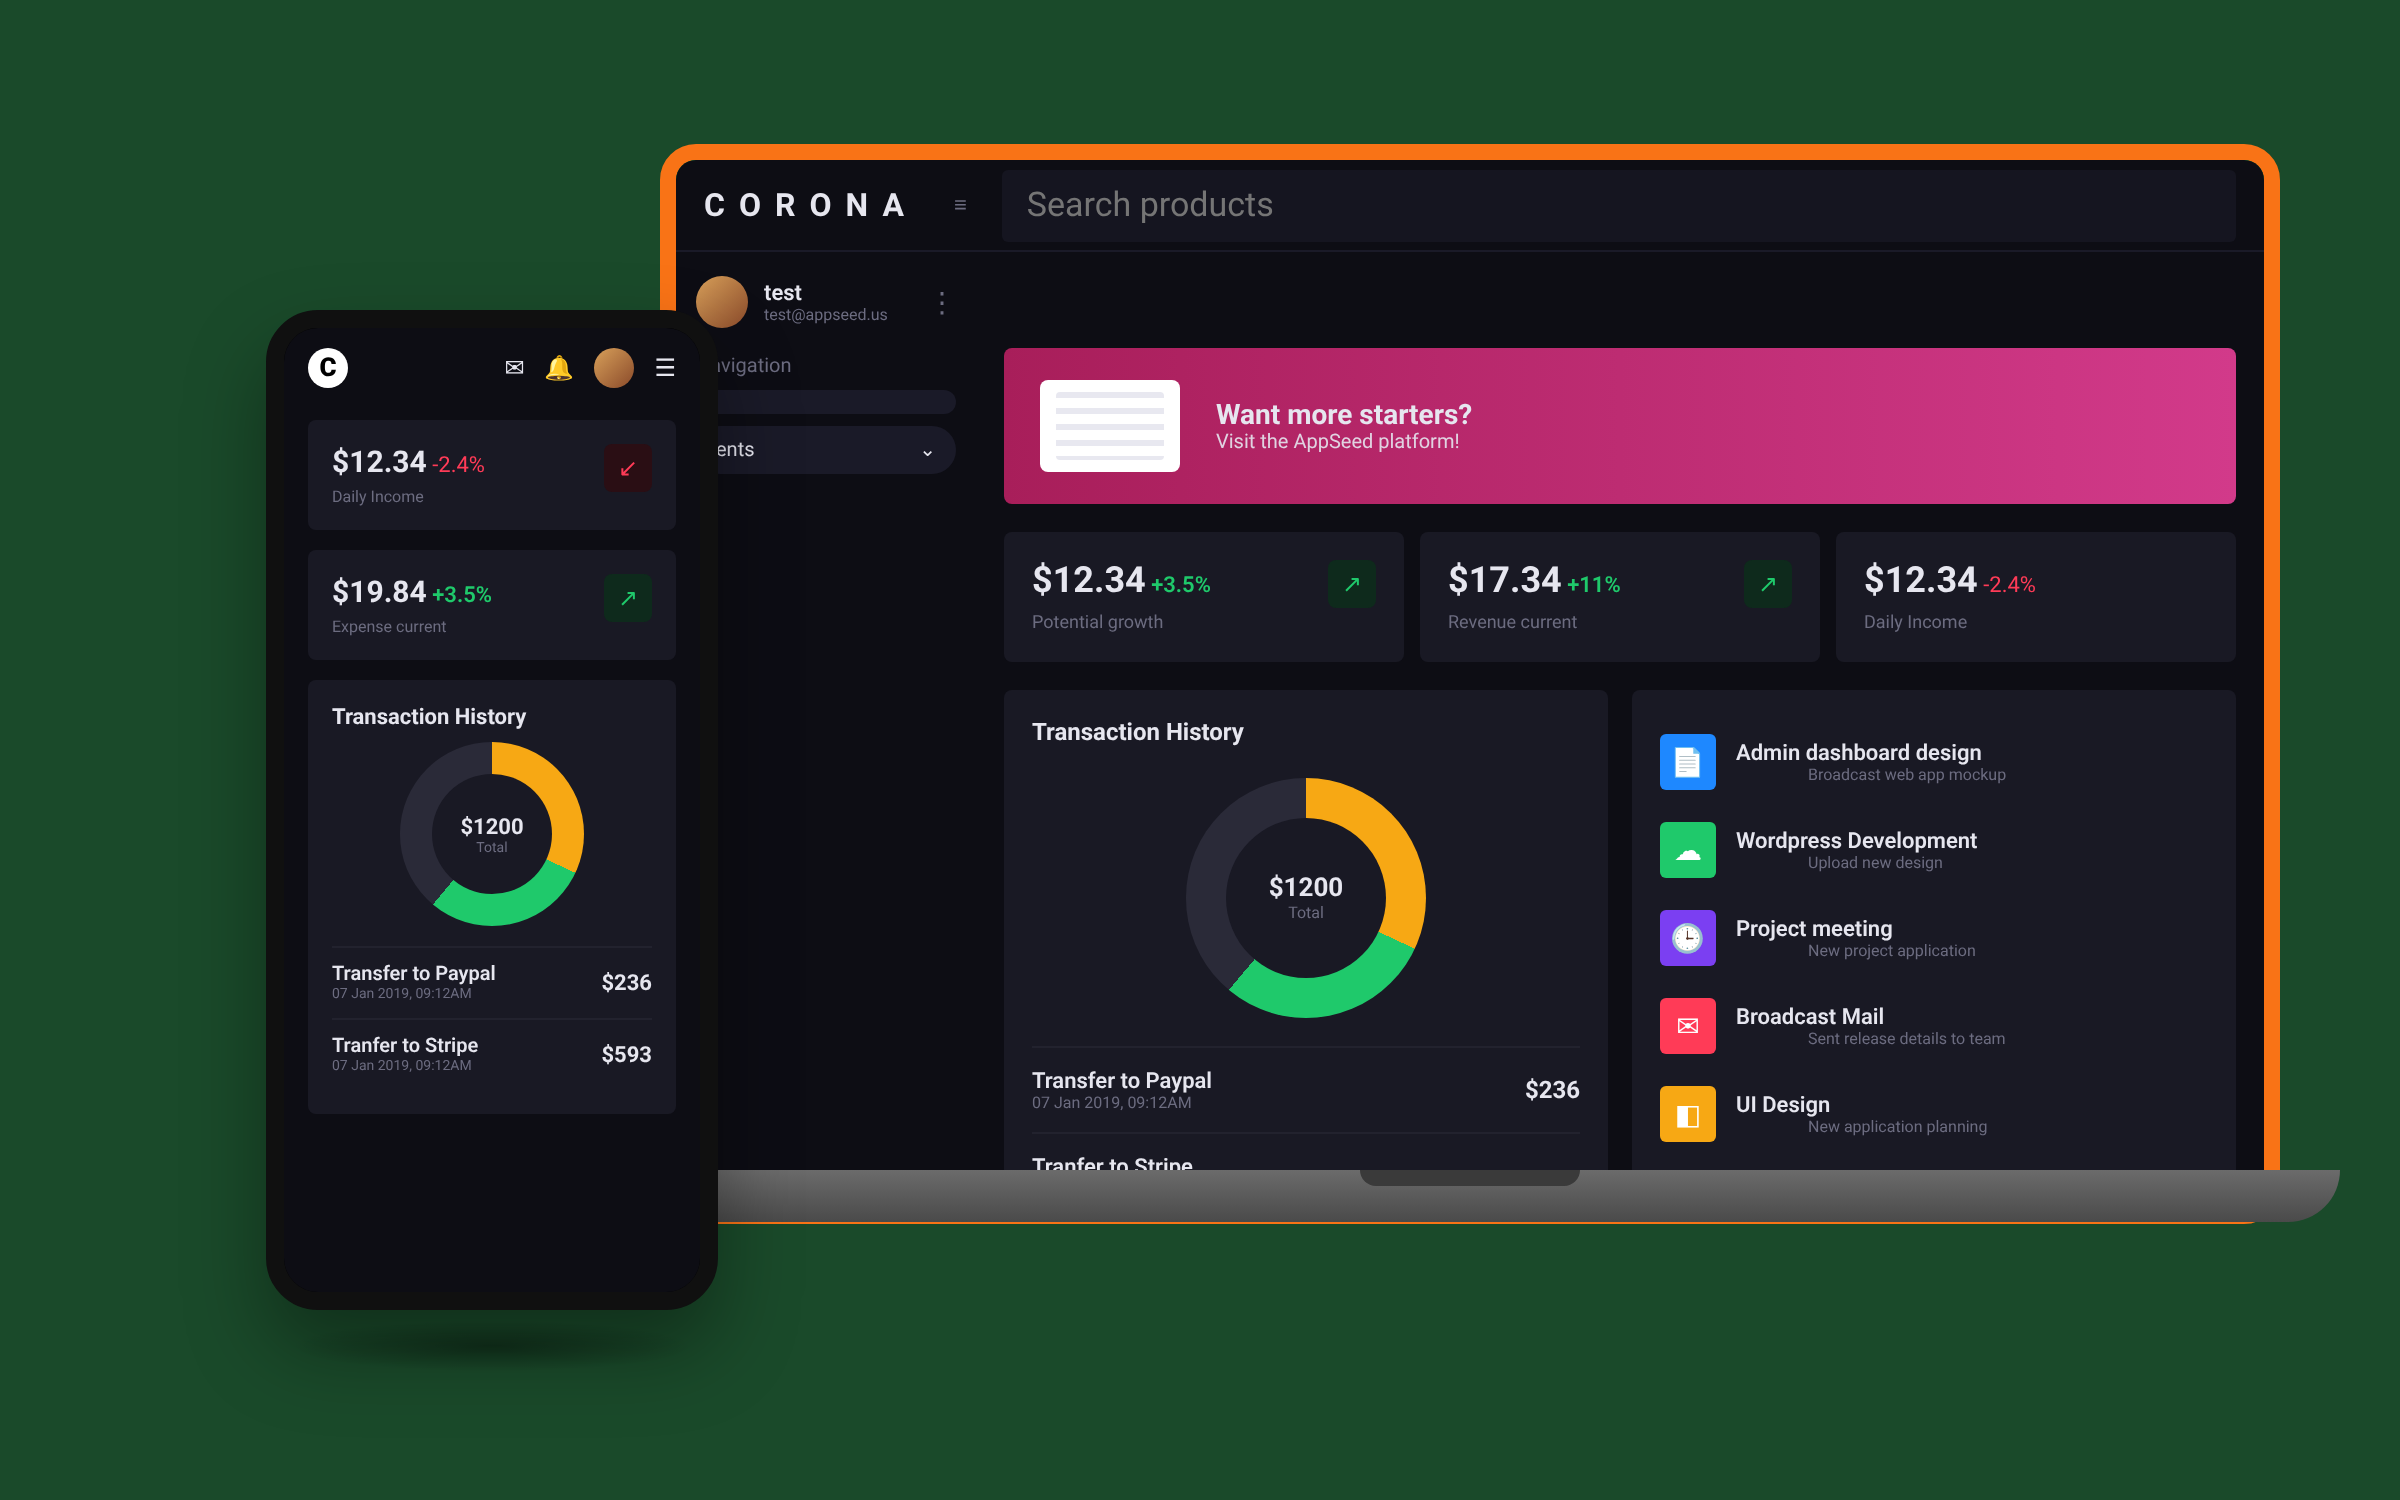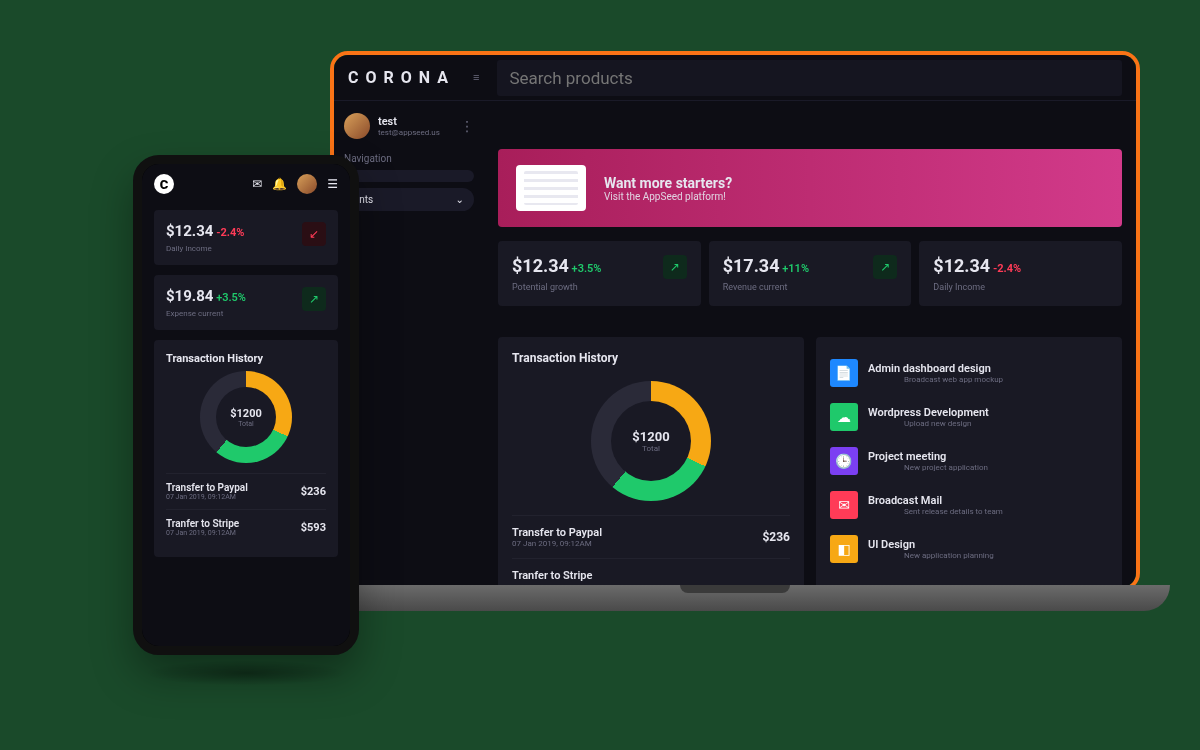--- a/index.html
+++ b/index.html
@@ -1,52 +1,52 @@
 <!DOCTYPE html>
 <html><head>
 <meta charset="utf-8">
 <style>
   * { box-sizing: border-box; margin: 0; padding: 0; font-family: -apple-system, BlinkMacSystemFont, "Segoe UI", Roboto, sans-serif; }
   body { background: #1a4a2a; width: 1200px; height: 750px; overflow: hidden; position: relative; }
 
   
-  .laptop { position: absolute; left: 330px; top: 51px; width: 810px; height: 540px; border-radius: 18px; background: #15803d; border: 4px solid #f97316; overflow: hidden; }
+  .laptop { position: absolute; left: 330px; top: 72px; width: 810px; height: 540px; border-radius: 18px; background: #15803d; border: 8px solid #f97316; overflow: hidden; }
   .laptop-base { position: absolute; left: 300px; top: 585px; width: 870px; height: 26px; background: linear-gradient(#6b6b6b,#4a4a4a); border-radius: 0 0 26px 26px; }
   .laptop-lip { position: absolute; left: 680px; top: 585px; width: 110px; height: 8px; background: #3a3a3a; border-radius: 0 0 8px 8px; }
 
   
   .phone { position: absolute; left: 133px; top: 155px; width: 226px; height: 500px; background: #000; border-radius: 26px; border: 9px solid #101010; overflow: hidden; box-shadow: 0 20px 40px rgba(0,0,0,.35); }
   .phone-shadow { position: absolute; left: 145px; top: 660px; width: 202px; height: 26px; background: radial-gradient(ellipse, rgba(0,0,0,.35), transparent 70%); }
 
   
   .screen { background: #0d0d14; color: #e6e6ef; width: 100%; height: 100%; overflow: hidden; font-size: 11px; }
   .card { background: #191924; border-radius: 4px; }
   .pos { color: #1fc96b; font-weight: 600; }
-  .neg { color: #ff3b57; font-weight: 700; }
+  .neg { color: #ff3b57; font-weight: 400; }
 
   
   .d-top { display: flex; align-items: center; height: 46px; padding: 0 14px; border-bottom: 1px solid #1a1a28; }
   .brand { font-size: 16px; letter-spacing: 7px; font-weight: 700; }
   .hamb { margin-left: 18px; color: #6c6c80; cursor: pointer; }
   .search { flex: 1; margin-left: 18px; background: #151520; border: none; color: #6c6c80; padding: 8px 12px; border-radius: 3px; font-size: 17px; }
   .d-body { display: flex; height: calc(100% - 46px); }
   .side { width: 150px; padding: 12px 10px; }
   .user { display: flex; align-items: center; gap: 8px; margin-bottom: 14px; }
   .avatar { width: 26px; height: 26px; border-radius: 50%; background: linear-gradient(135deg,#d8a05a,#8a4a2a); }
   .uname { font-size: 11px; font-weight: 600; }
   .uemail { font-size: 8px; color: #6c6c80; }
   .side-title { font-size: 10px; color: #6c6c80; margin: 6px 0; }
   .side-item { background: #1a1a28; border-radius: 14px; padding: 6px 10px; margin: 6px 0; font-size: 10px; display:flex; justify-content:space-between; align-items:center; }
   .main { flex: 1; padding: 14px; overflow: hidden; }
   .banner { background: linear-gradient(90deg,#a81e5a,#d23a8a); border-radius: 4px; padding: 16px 18px; display: flex; align-items: center; gap: 18px; margin-bottom: 14px; margin-top: 34px; }
   .banner-ill { width: 70px; height: 46px; background: #fff; border-radius: 4px; position: relative; }
   .banner-ill::before { content:''; position:absolute; left:8px; top:6px; width:54px; height:34px; background: repeating-linear-gradient(#e8e8f0,#e8e8f0 3px,#fff 3px,#fff 8px); border-radius:2px; }
   .banner h3 { font-size: 14px; font-weight: 700; }
   .banner p { font-size: 10px; opacity: .9; }
-  .stats { display: flex; gap: 8px; margin-bottom: 31px; }
+  .stats { display: flex; gap: 8px; margin-bottom: 14px; }
   .stat { flex: 1; padding: 14px; display:flex; justify-content:space-between; align-items:flex-start; }
   .stat .amt { font-size: 18px; font-weight: 700; display:inline-block; }
   .stat .lbl { font-size: 9px; color: #6c6c80; margin-top: 6px; }
   .arrow { width: 24px; height: 24px; border-radius: 4px; display:flex; align-items:center; justify-content:center; font-size:12px; }
   .arrow.up { background: #0e2a1c; color: #1fc96b; }
   .arrow.dn { background: #2a0e14; color: #ff3b57; }
   .panels { display: flex; gap: 12px; }
   .panel { flex: 1; padding: 14px; }
   .panel h4 { font-size: 12px; font-weight: 700; margin-bottom: 10px; }
   .donut-wrap { display:flex; justify-content:center; padding: 6px 0 14px; position:relative; }

